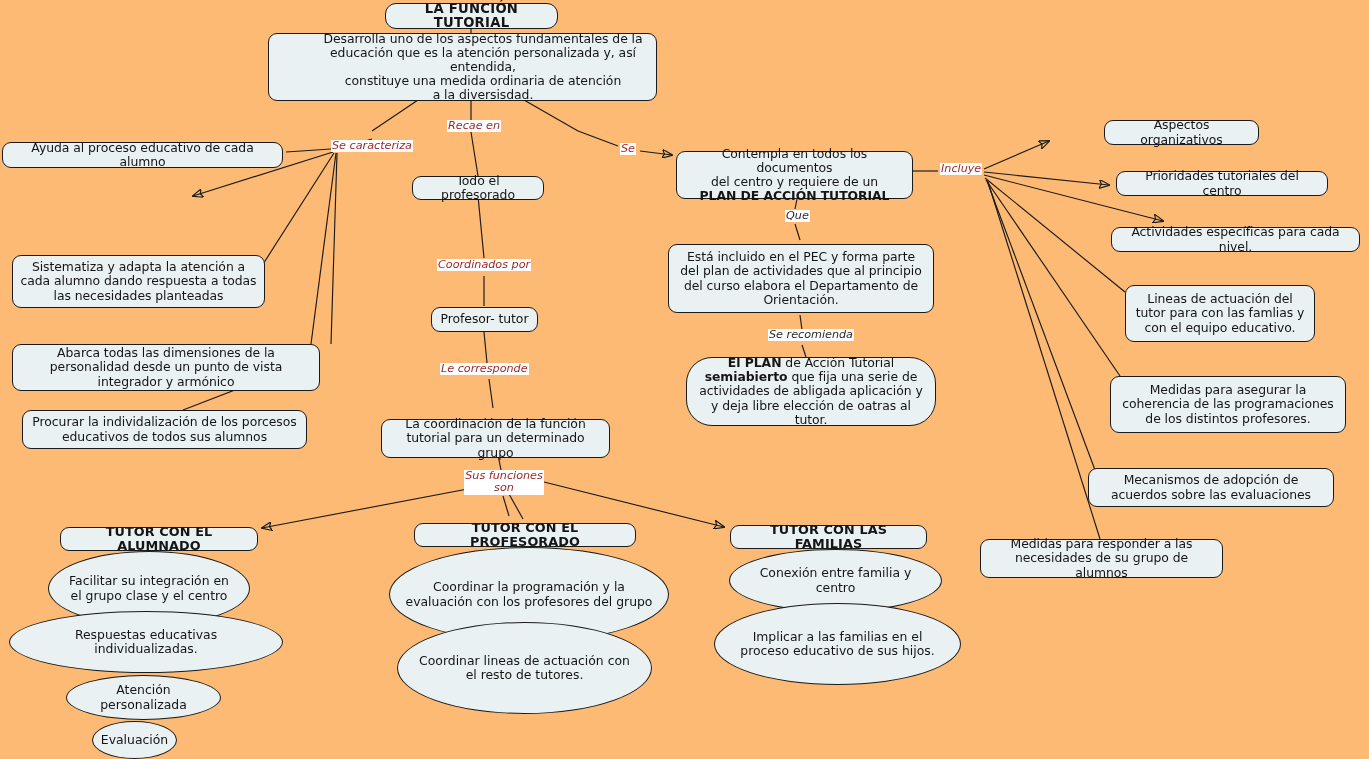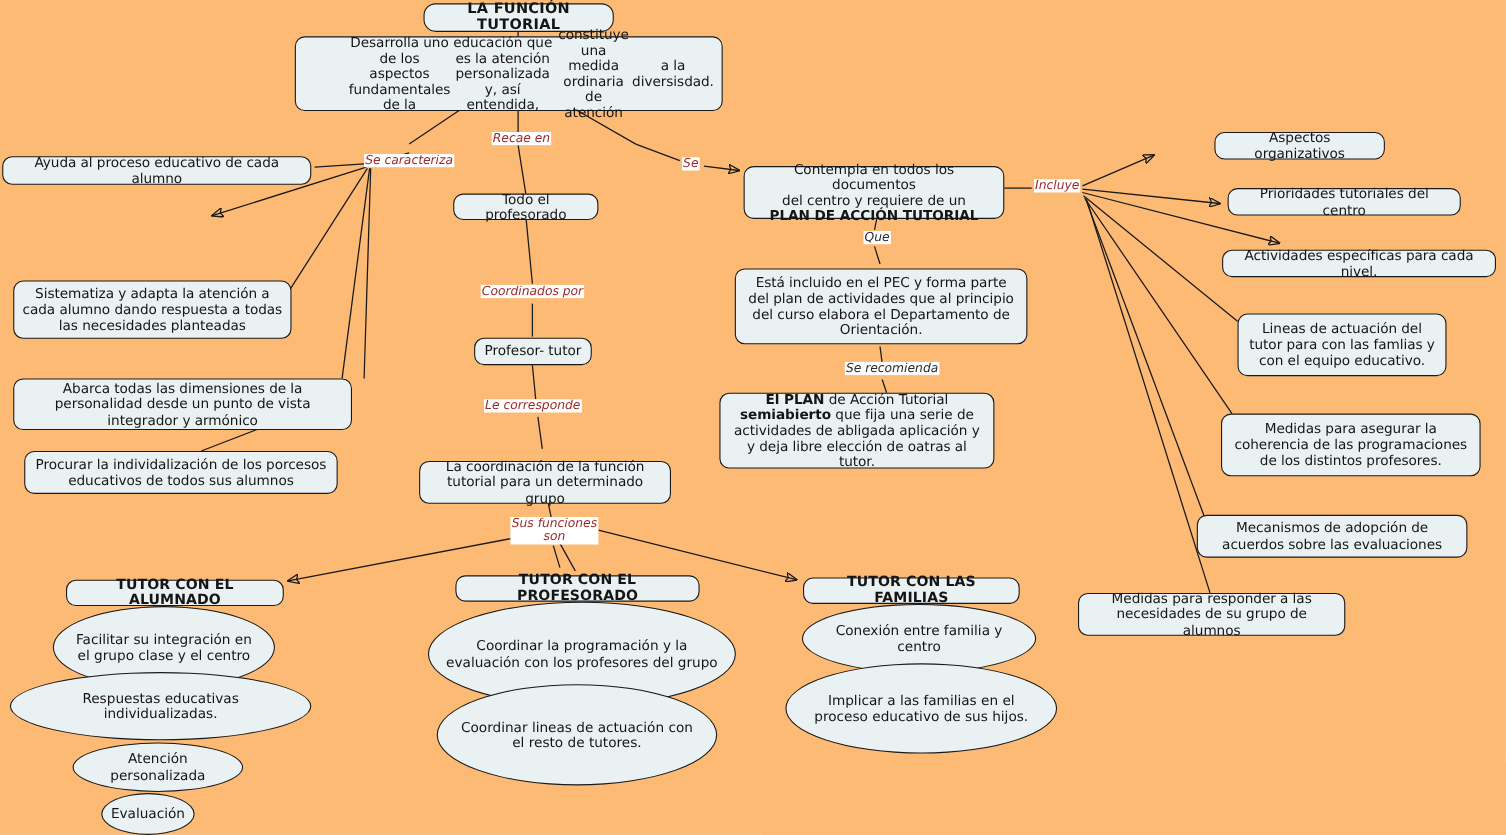--- a/index.html
+++ b/index.html
@@ -144,21 +144,21 @@
     <line x1="984" y1="175" x2="1163" y2="221" marker-end="url(#arw)"></line>
     <line x1="985" y1="178" x2="1125" y2="292"></line>
     <line x1="986" y1="180" x2="1120" y2="376"></line>
     <line x1="987" y1="181" x2="1095" y2="470"></line>
     <line x1="988" y1="182" x2="1100" y2="539"></line>
 
   </svg>
 
   <div class="node title" style="left:385px;top:3px;width:173px;height:26px;">LA FUNCIÓN TUTORIAL</div>
 
-  <div class="node" style="left:268px;top:33px;width:389px;height:68px;flex-direction:row;padding-left:48px;">
+  <div class="node" style="left:268px;top:33px;width:389px;height:68px;flex-direction:column;padding-left:48px;">
     <span>Desarrolla uno de los aspectos fundamentales de la</span>
     <span>educación que es la atención personalizada y, así entendida,</span>
     <span>constituye una medida ordinaria de atención</span>
     <span>a la diversisdad.</span>
   </div>
 
   <div class="node" style="left:2px;top:142px;width:281px;height:26px;">Ayuda al proceso educativo de cada alumno</div>
 
 
   <div class="node" style="left:12px;top:255px;width:253px;height:53px;">Sistematiza y adapta la atención a cada alumno dando respuesta a todas las necesidades planteadas</div>
@@ -174,21 +174,21 @@
   <div class="node" style="left:381px;top:419px;width:229px;height:39px;">La coordinación de la función tutorial para un determinado grupo</div>
 
   <div class="node" style="left:676px;top:151px;width:237px;height:48px;flex-direction:column;">
     <span>Contempla en todos los documentos</span>
     <span>del  centro y requiere de un</span>
     <b>PLAN DE ACCIÓN TUTORIAL</b>
   </div>
 
   <div class="node" style="left:668px;top:244px;width:266px;height:69px;">Está incluido en el PEC y forma parte del plan de actividades que al principio del curso elabora el Departamento de Orientación.</div>
 
-  <div class="node" style="left:654px;top:357px;width:250px;height:69px;flex-direction:column;">
+  <div class="node" style="left:686px;top:357px;width:250px;height:69px;flex-direction:column;border-radius:26px;">
     <span><b>El PLAN</b><span> de Acción Tutorial</span></span>
     <span><b>semiabierto</b><span> que fija una serie de</span></span>
     <span>actividades de abligada aplicación y</span>
     <span>y deja libre elección de oatras al tutor.</span>
   </div>
 
   <div class="node" style="left:1056px;top:120px;width:155px;height:25px;margin-left:48px;">Aspectos organizativos</div>
 
   <div class="node" style="left:1116px;top:171px;width:212px;height:25px;">Prioridades tutoriales del centro</div>
 

